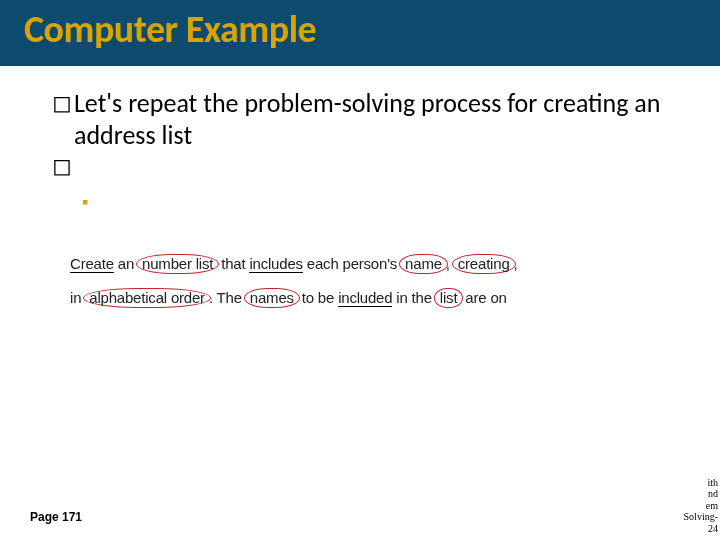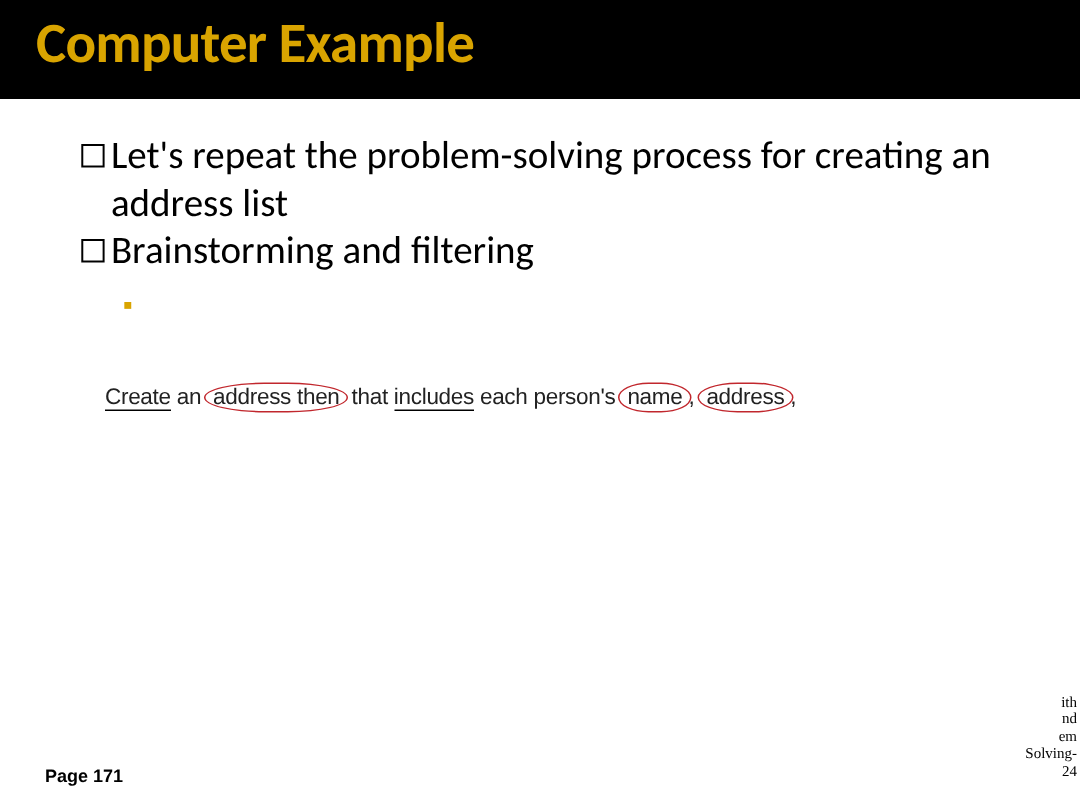--- a/index.html
+++ b/index.html
@@ -1,59 +1,61 @@
 <!DOCTYPE html>
 <html><head>
 <meta charset="utf-8">
 <style>
   * { margin: 0; padding: 0; box-sizing: border-box; }
   html, body { width: 720px; height: 540px; font-family: "Calibri", "Segoe UI", Arial, sans-serif; background: #fff; overflow: hidden; }
   .slide { width: 720px; height: 540px; position: relative; background: #fff; }
-  .title-bar { background: #000000; padding: 6px 24px 14px 24px; }
+  .title-bar { background: #0c4a6e; padding: 6px 24px 14px 24px; }
   .title { color: #d9a400; font-size: 38px; font-weight: 600; letter-spacing: -0.5px; }
   .body { padding: 22px 34px 0 52px; }
   .bullet-l1 { display: flex; font-size: 26px; color: #000; line-height: 1.22; margin-bottom: 0; font-weight: 400; }
   .bullet-l1 .mk { flex: 0 0 auto; margin-right: 2px; font-size: 24px; line-height: 1.28; }
   .bullet-l2 { display: flex; font-size: 23px; color: #000; line-height: 1.3; margin: 6px 0 0 30px; }
   .bullet-l2 .mk { flex: 0 0 auto; margin-right: 12px; color: #d9a400; font-size: 18px; line-height: 1.6; }
   .figure { margin: 30px 0 0 0; padding: 0 36px 0 18px; font-family: Arial, sans-serif; font-size: 15px; color: #222; letter-spacing: -0.2px; line-height: 2.3; }
   .figure p { margin: 0; }
   .und { border-bottom: 1.5px solid #000; padding-bottom: 0px; }
   .circ { display: inline-block; border: 1.5px solid #c1272d; border-radius: 50% / 60%; padding: 0 5px; line-height: 1.2; margin: 0 -2px; }
   .page-ref { position: absolute; left: 30px; bottom: 16px; font-size: 12px; color: #000; font-family: Arial, sans-serif; font-weight: bold; }
-  .frag { position: absolute; right: 2px; bottom: 20px; text-align: right; font-size: 10px; color: #000; line-height: 1.15; font-family: "Times New Roman", serif; }
+  .frag { position: absolute; right: 2px; bottom: 6px; text-align: right; font-size: 10px; color: #000; line-height: 1.15; font-family: "Times New Roman", serif; }
 </style>
 </head>
 <body>
 
 <div class="slide">
 
   <div class="title-bar">
     <div class="title">Computer Example</div>
   </div>
 
   <div class="body">
 
     <div class="bullet-l1">
       <span class="mk">◻</span>
       <span>Let's repeat the problem-solving process for creating an address list</span>
     </div>
 
     <div class="bullet-l1">
       <span class="mk">◻</span>
-      <span>Brainstorming and filtering</span>
     </div>
 
     <div class="bullet-l2">
       <span class="mk">▪</span>
     </div>
 
     <div class="figure">
       <p>
-        <span class="und">Create</span><span> an </span><span class="circ">address then</span><span> that </span><span class="und">includes</span><span> each person's </span><span class="circ">name</span>, <span class="circ">address</span>,
+        <span class="und">Create</span><span> an </span><span class="circ">number list</span><span> that </span><span class="und">includes</span><span> each person's </span><span class="circ">name</span>, <span class="circ">creating</span>,
+      </p>
+      <p>
+        <span> in </span><span class="circ">alphabetical order</span><span>. The </span><span class="circ">names</span><span> to be </span><span class="und">included</span><span> in the </span><span class="circ">list</span><span> are on </span>
       </p>
     </div>
 
   </div>
 
   <div class="page-ref">Page 171</div>
 
   <div class="frag">
     <div>ith</div>
     <div>nd</div>

